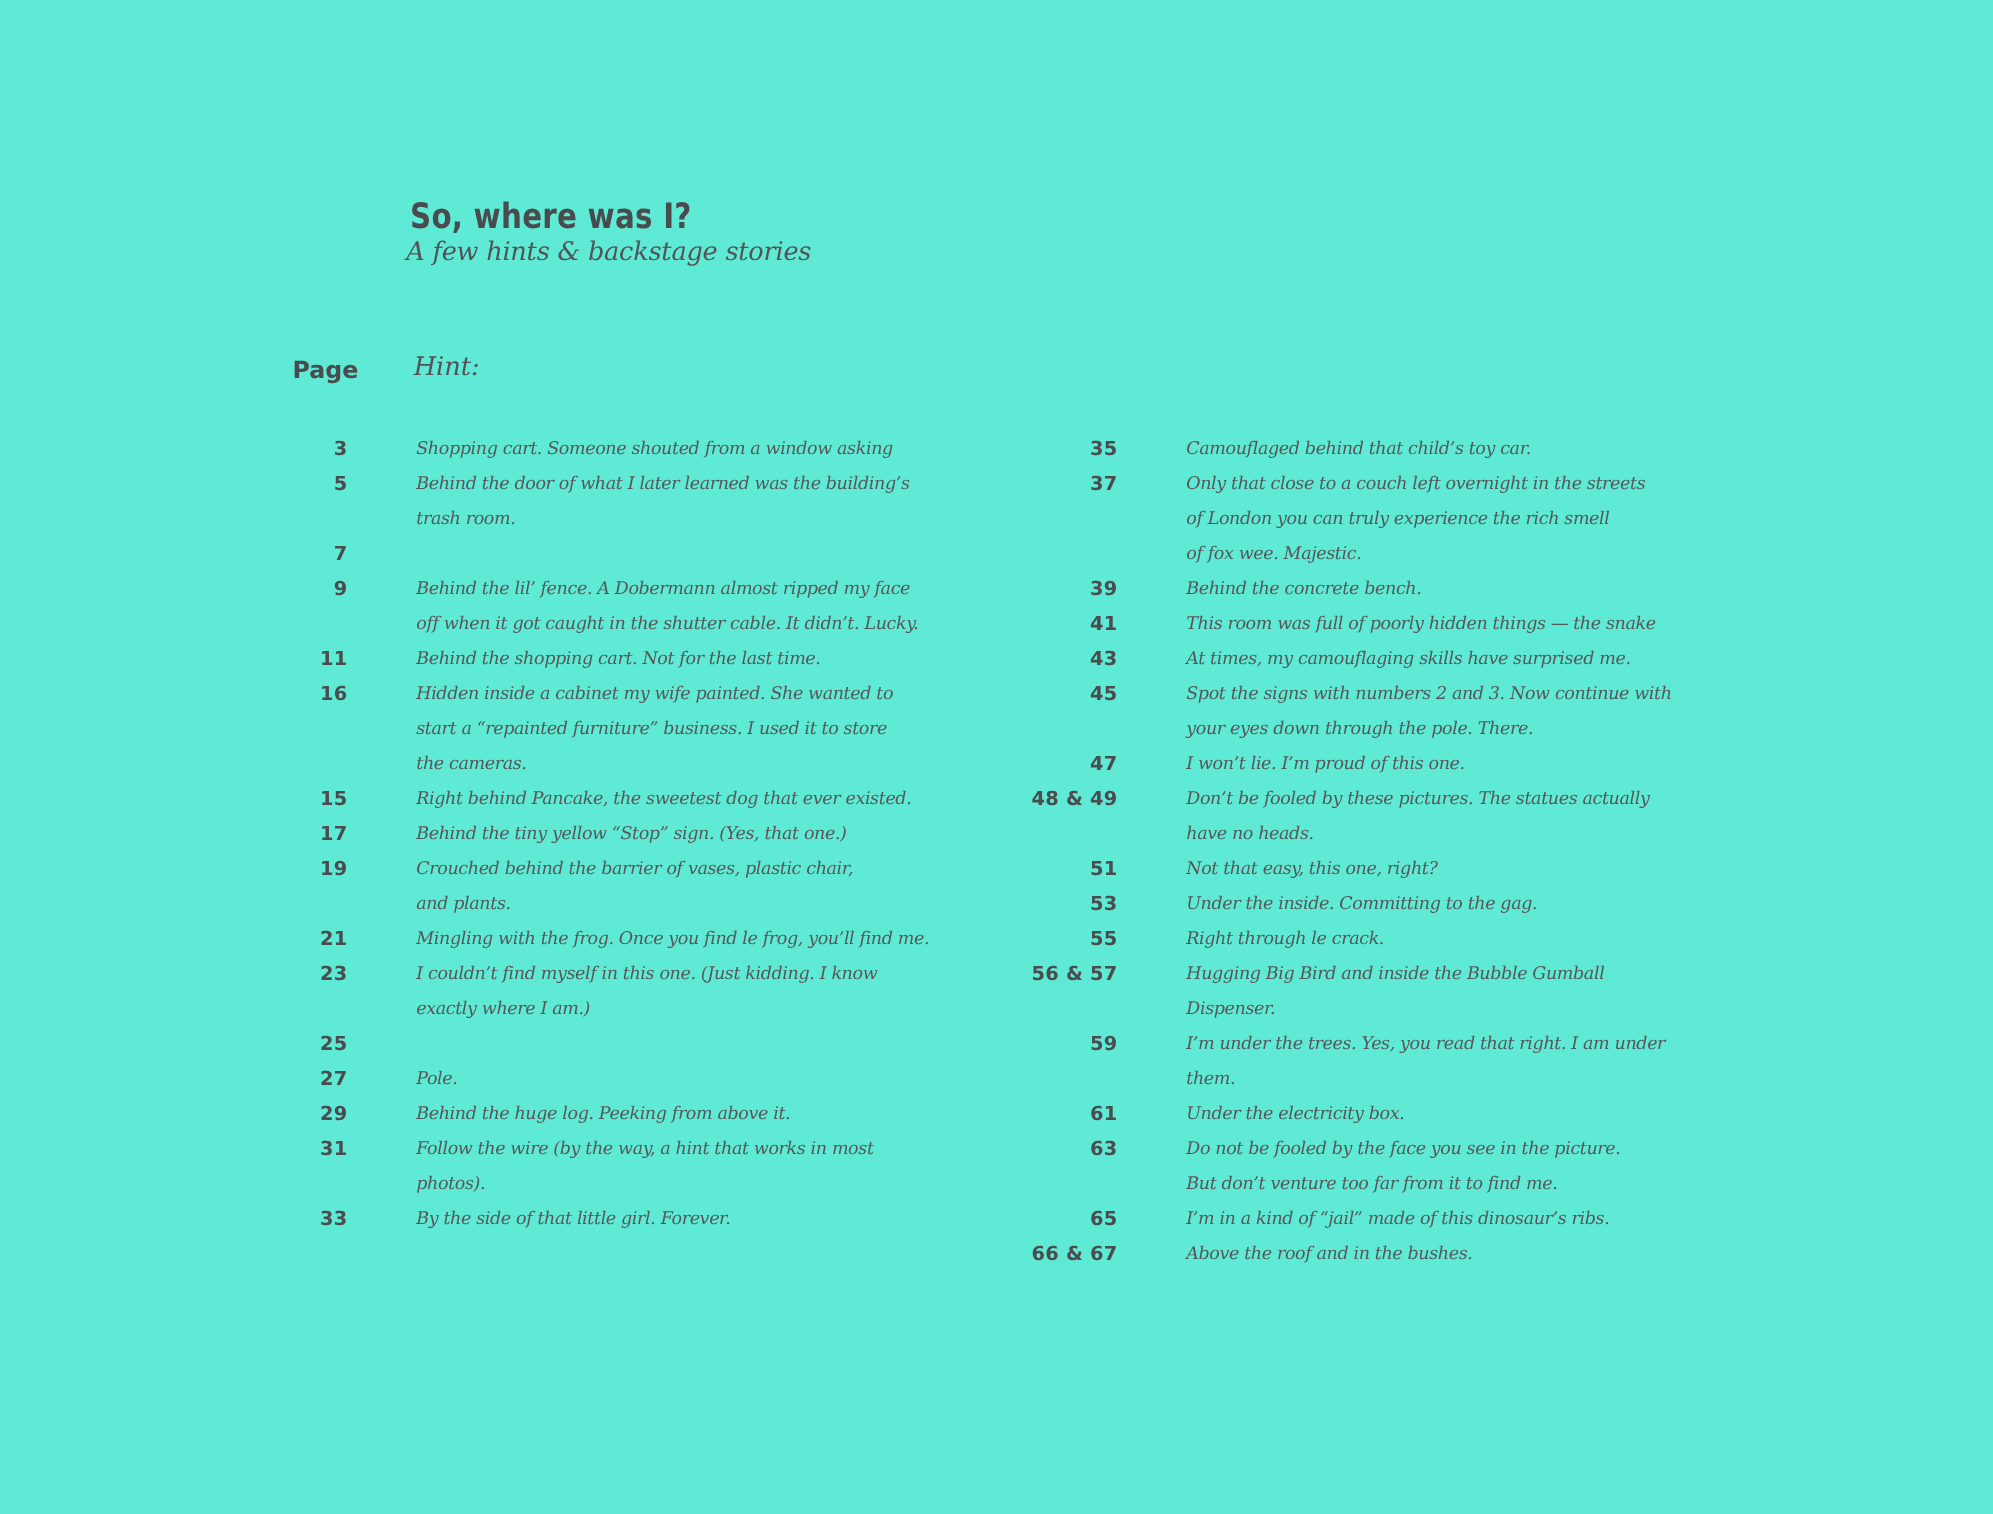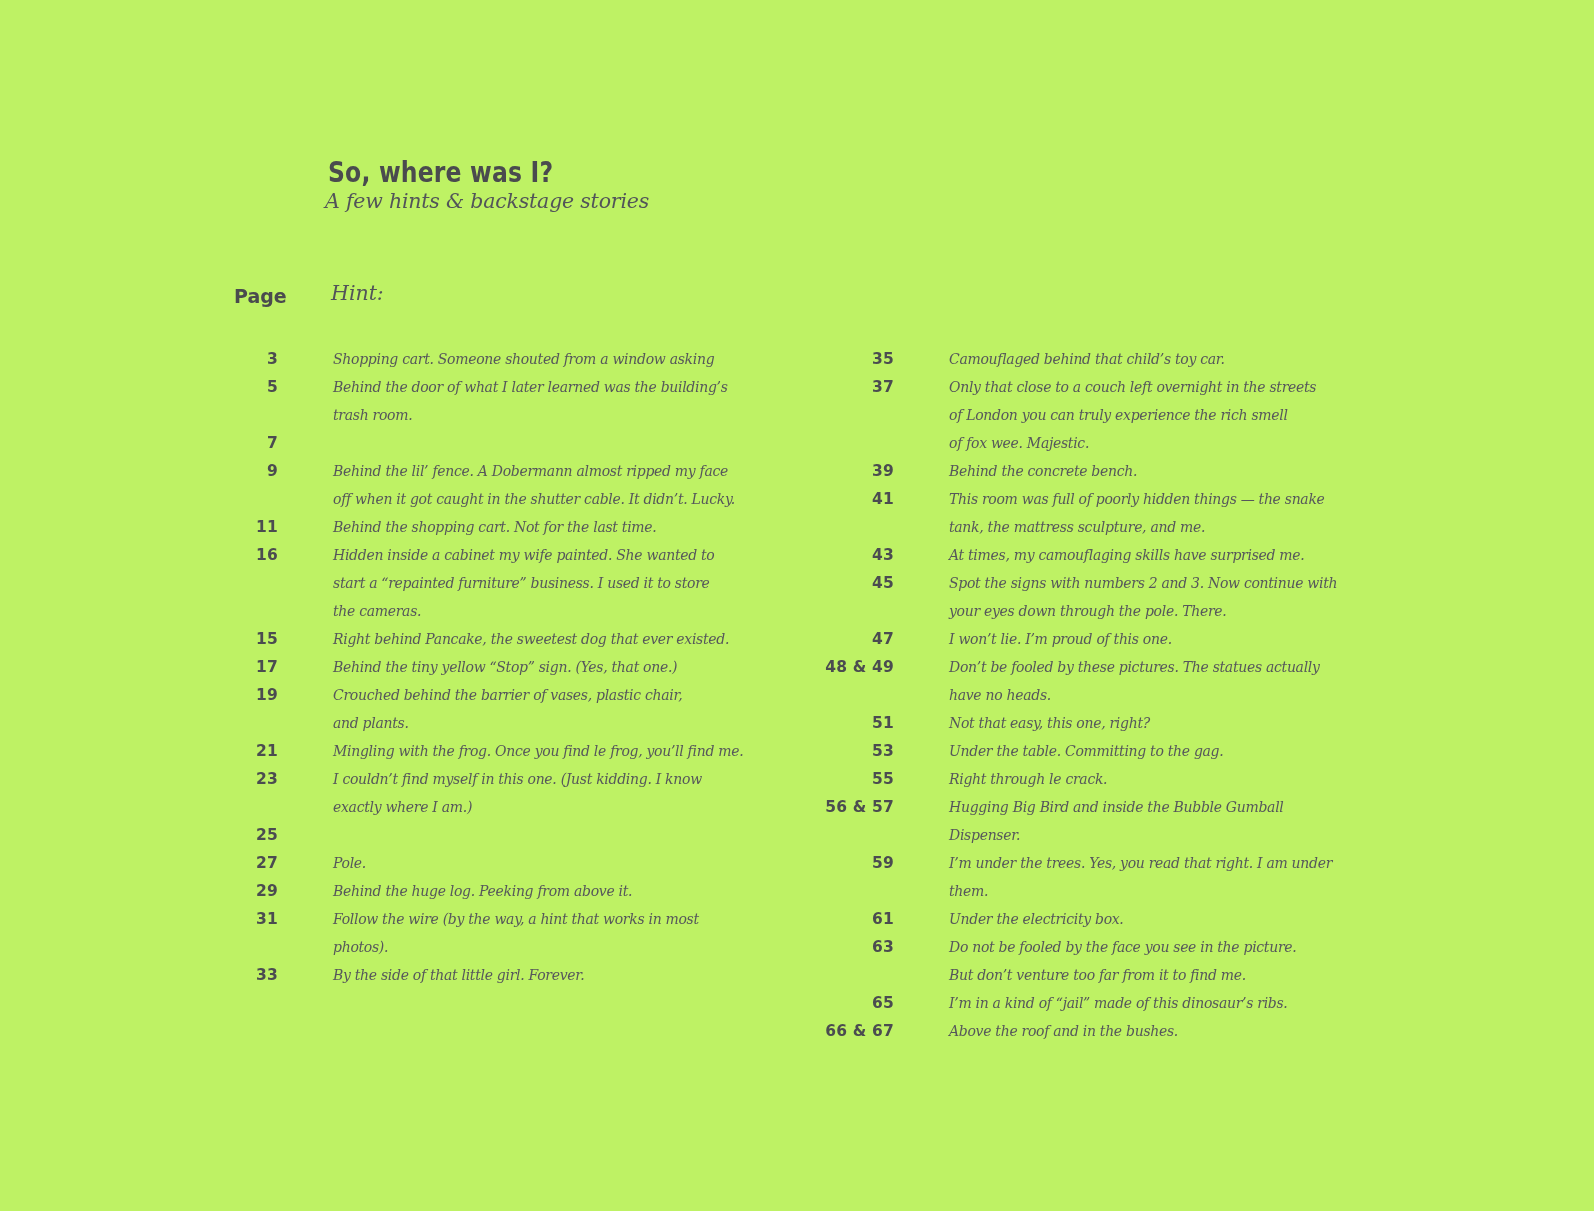--- a/index.html
+++ b/index.html
@@ -10,21 +10,21 @@
   body {
     width: 1594px;
     height: 1211px;
     position: relative;
     overflow: hidden;
     font-family: "DejaVu Serif", serif;
   }
   .sheet {
     position: absolute;
     inset: 0;
-    background: #bef264;
+    background: #5eead4;
   }
   .title {
     position: absolute;
     left: 328px;
     top: 156px;
     font-family: "DejaVu Sans", sans-serif;
     font-weight: 800;
     font-size: 28px;
     color: #4a4b4e;
     letter-spacing: 0.2px;
@@ -217,21 +217,20 @@
       <div class="entry">
         <div class="num">39</div>
         <div class="hint">
           <div class="line">Behind the concrete bench.</div>
         </div>
       </div>
       <div class="entry">
         <div class="num">41</div>
         <div class="hint">
           <div class="line">This room was full of poorly hidden things — the snake</div>
-          <div class="line">tank, the mattress sculpture, and me.</div>
         </div>
       </div>
       <div class="entry">
         <div class="num">43</div>
         <div class="hint">
           <div class="line">At times, my camouflaging skills have surprised me.</div>
         </div>
       </div>
       <div class="entry">
         <div class="num">45</div>
@@ -255,21 +254,21 @@
       </div>
       <div class="entry">
         <div class="num">51</div>
         <div class="hint">
           <div class="line">Not that easy, this one, right?</div>
         </div>
       </div>
       <div class="entry">
         <div class="num">53</div>
         <div class="hint">
-          <div class="line">Under the table. Committing to the gag.</div>
+          <div class="line">Under the inside. Committing to the gag.</div>
         </div>
       </div>
       <div class="entry">
         <div class="num">55</div>
         <div class="hint">
           <div class="line">Right through le crack.</div>
         </div>
       </div>
       <div class="entry">
         <div class="num">56 &amp; 57</div>

